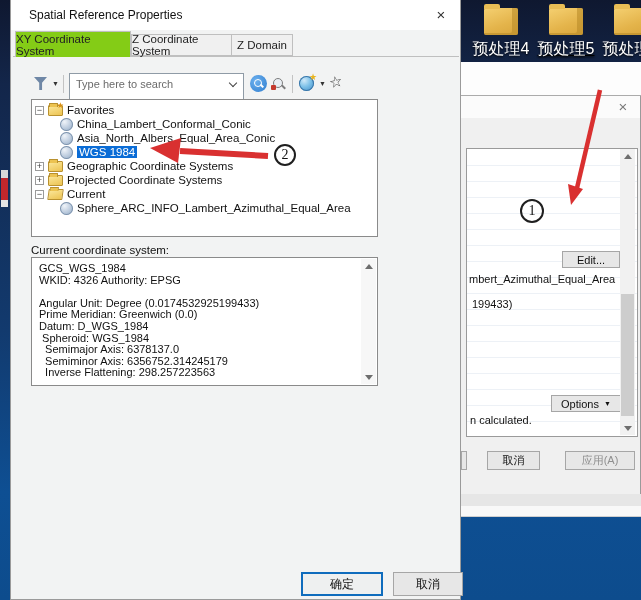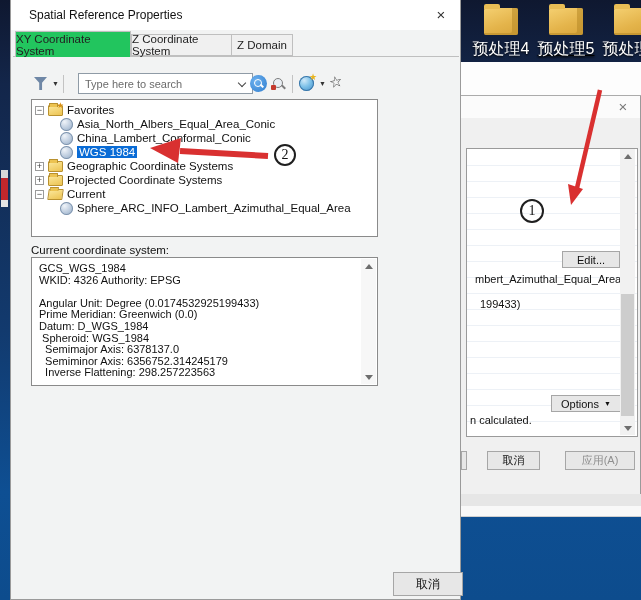--- a/index.html
+++ b/index.html
@@ -28,30 +28,30 @@
 
   
   .dlg { position:absolute; left:10px; top:0; width:451px; height:600px;
          background:#f2f3f3; border:1px solid #9a9a9a; border-top:none; z-index:3; }
   .titlebar { position:absolute; left:0; top:0; width:100%; height:30px; background:#ffffff; }
   .title { position:absolute; left:18px; top:8px; font-size:12px; color:#111; }
   .close-x { position:absolute; right:8px; top:4px; width:22px; height:22px; font-size:15px;
              color:#333; text-align:center; line-height:22px; }
   .tab { position:absolute; font-size:11.5px; color:#222; background:#f0f0f0; border:1px solid #bfbfbf;
          display:flex; align-items:center; justify-content:center; z-index:2; }
-  .tab.active { background:#22c55e; border-bottom:none; z-index:4; }
+  .tab.active { background:#84cc16; border-bottom:none; z-index:4; }
   .tabline { position:absolute; left:2px; top:56px; width:446px; border-top:1px solid #bfbfbf; z-index:1; }
 
   
   .tb-sep { position:absolute; width:1px; height:18px; background:#c3c3c3; }
   .funnel { position:absolute; width:13px; height:13px; background:#6f87a6;
             clip-path:polygon(0 0,100% 0,62% 45%,62% 100%,40% 100%,40% 45%); }
   .dd-arrow { position:absolute; font-size:7px; color:#333; }
-  .combo { position:absolute; left:58px; top:73px; width:175px; height:21px; background:#fff;
-           border:1px solid #8f9ba6;margin-left:9px; }
+  .combo { position:absolute; left:58px; top:73px; width:175px; height:27px; background:#fff;
+           border:1px solid #8f9ba6; }
   .combo .ph { position:absolute; left:6px; top:4px; font-size:11px; color:#6b6b6b; }
   .combo .chev { position:absolute; right:7px; top:6px; width:6px; height:6px;
                  border-right:1.5px solid #444; border-bottom:1.5px solid #444; transform:rotate(45deg); }
   .mag-btn { position:absolute; width:17px; height:17px; border-radius:50%;
              background:radial-gradient(circle at 35% 35%,#6db1ef,#2f7dce); }
   .mag-btn:before { content:""; position:absolute; left:4px; top:4px; width:6px; height:6px;
              border:1.6px solid #fff; border-radius:50%; }
   .mag-btn:after { content:""; position:absolute; left:10px; top:10px; width:4px; height:1.6px;
              background:#fff; transform:rotate(45deg); }
   .mag2 { position:absolute; width:16px; height:16px; }
@@ -162,22 +162,22 @@
           <div class="bg-rowline" style="top: 160px;"></div>
           <div class="bg-rowline" style="top: 176px;"></div>
           <div class="bg-rowline" style="top: 192px;"></div>
           <div class="bg-rowline" style="top: 208px;"></div>
           <div class="bg-rowline" style="top: 224px;"></div>
           <div class="bg-rowline" style="top: 240px;"></div>
           <div class="bg-rowline" style="top: 256px;"></div>
           <div class="bg-rowline" style="top: 272px;"></div>
         </div>
       <button class="btn" style="left:95px;top:102px;width:58px;height:17px;">Edit...</button>
-      <div class="bg-text" style="left:8px;top:124px;">mbert_Azimuthal_Equal_Area</div>
-      <div class="bg-text" style="left:5px;top:149px;margin-left:8px;">199433)</div>
+      <div class="bg-text" style="left:2px;top:124px;">mbert_Azimuthal_Equal_Area</div>
+      <div class="bg-text" style="left:5px;top:149px;">199433)</div>
       <button class="btn" style="left:84px;top:246px;width:70px;height:17px;">
         <span>Options</span>
         <span style="font-size:7px;margin-left:5px;">▼</span>
       </button>
       <div class="bg-text" style="left:3px;top:265px;">n calculated.</div>
     </div>
     <div class="bg-vscroll" style="top:53px;right:5px;">
       <div class="varrow" style="top:0;">
           <div class="tri-up"></div>
         </div>
@@ -225,25 +225,25 @@
     <div class="panel tree" id="tree" style="position:absolute;">
         <div class="tree-row" style="padding-left: 3px;">
           <span class="expander">−</span>
           <span class="tfolder">
             <span class="fstar">★</span>
           </span>
           <span class="tree-label">Favorites</span>
         </div>
         <div class="tree-row" style="padding-left: 28px;">
           <span class="tglobe"></span>
-          <span class="tree-label">Asia_North_Albers_Equal_Area_Conic</span>
+          <span class="tree-label">China_Lambert_Conformal_Conic</span>
         </div>
         <div class="tree-row" style="padding-left: 28px;">
           <span class="tglobe"></span>
-          <span class="tree-label">China_Lambert_Conformal_Conic</span>
+          <span class="tree-label">Asia_North_Albers_Equal_Area_Conic</span>
         </div>
         <div class="tree-row" style="padding-left: 28px;">
           <span class="tglobe"></span>
           <span class="tree-label sel">WGS 1984</span>
         </div>
         <div class="tree-row" style="padding-left: 3px;">
           <span class="expander">+</span>
           <span class="tfolder"></span>
           <span class="tree-label">Geographic Coordinate Systems</span>
         </div>
@@ -278,20 +278,21 @@
       <div class="vscroll">
         <div class="varrow" style="top:0;">
             <div class="tri-up"></div>
           </div>
         <div class="varrow" style="bottom:0;">
             <div class="tri-dn"></div>
           </div>
       </div>
     </div>
 
+    <button class="btn default" style="left:290px;top:572px;width:82px;height:24px;font-size:12px;">确定</button>
     <button class="btn" style="left:382px;top:572px;width:70px;height:24px;font-size:12px;">取消</button>
   </div>
 
   <svg class="anno-svg" viewBox="0 0 641 600">
     <line x1="268" y1="156" x2="180" y2="151" stroke="#d93030" stroke-width="6"></line>
     <polygon points="150,148 181,138 178,163" fill="#d93030"></polygon>
     <line x1="600" y1="90" x2="577" y2="188" stroke="#d93030" stroke-width="4.5"></line>
     <polygon points="571,205 583,189 568,184" fill="#d93030"></polygon>
   </svg>
   <div class="circle-num" style="left:274px;top:144px;width:22px;height:22px;">2</div>

